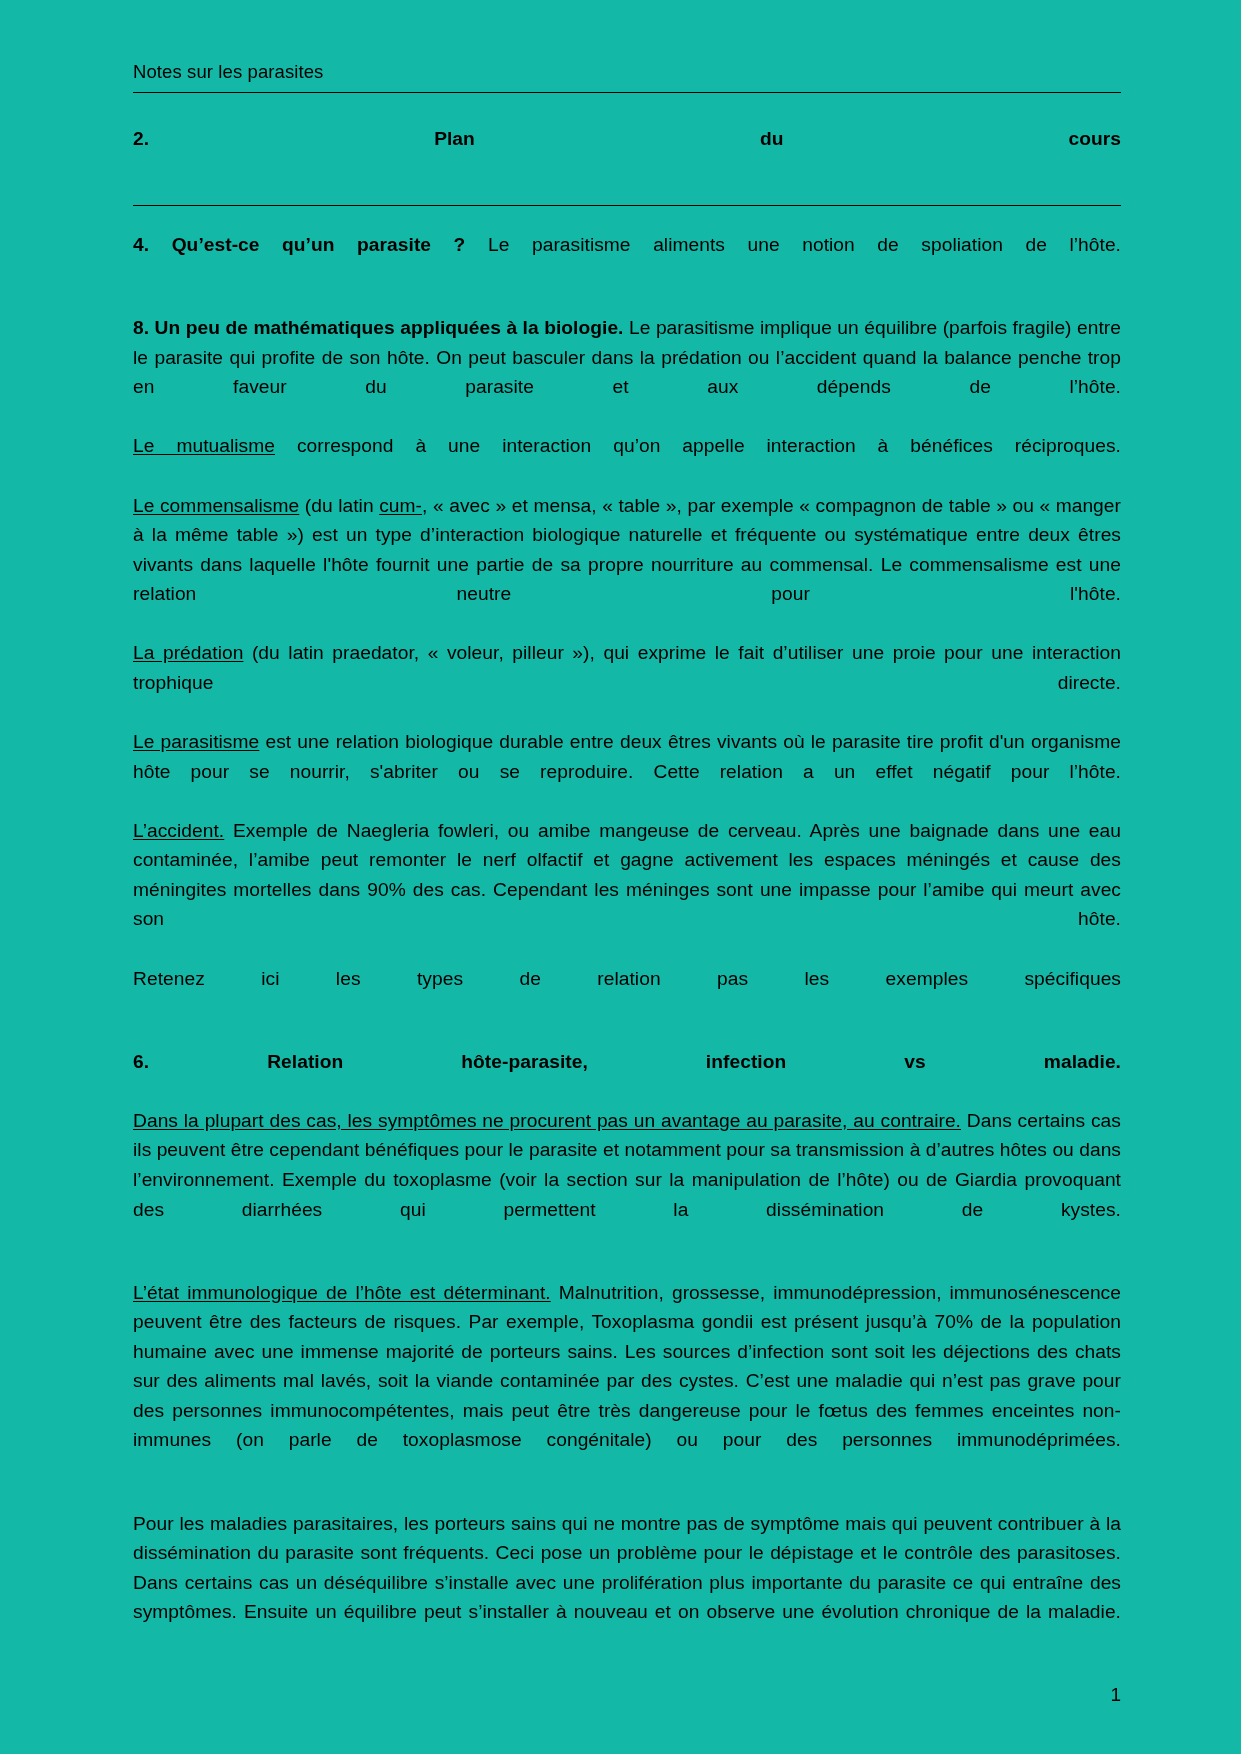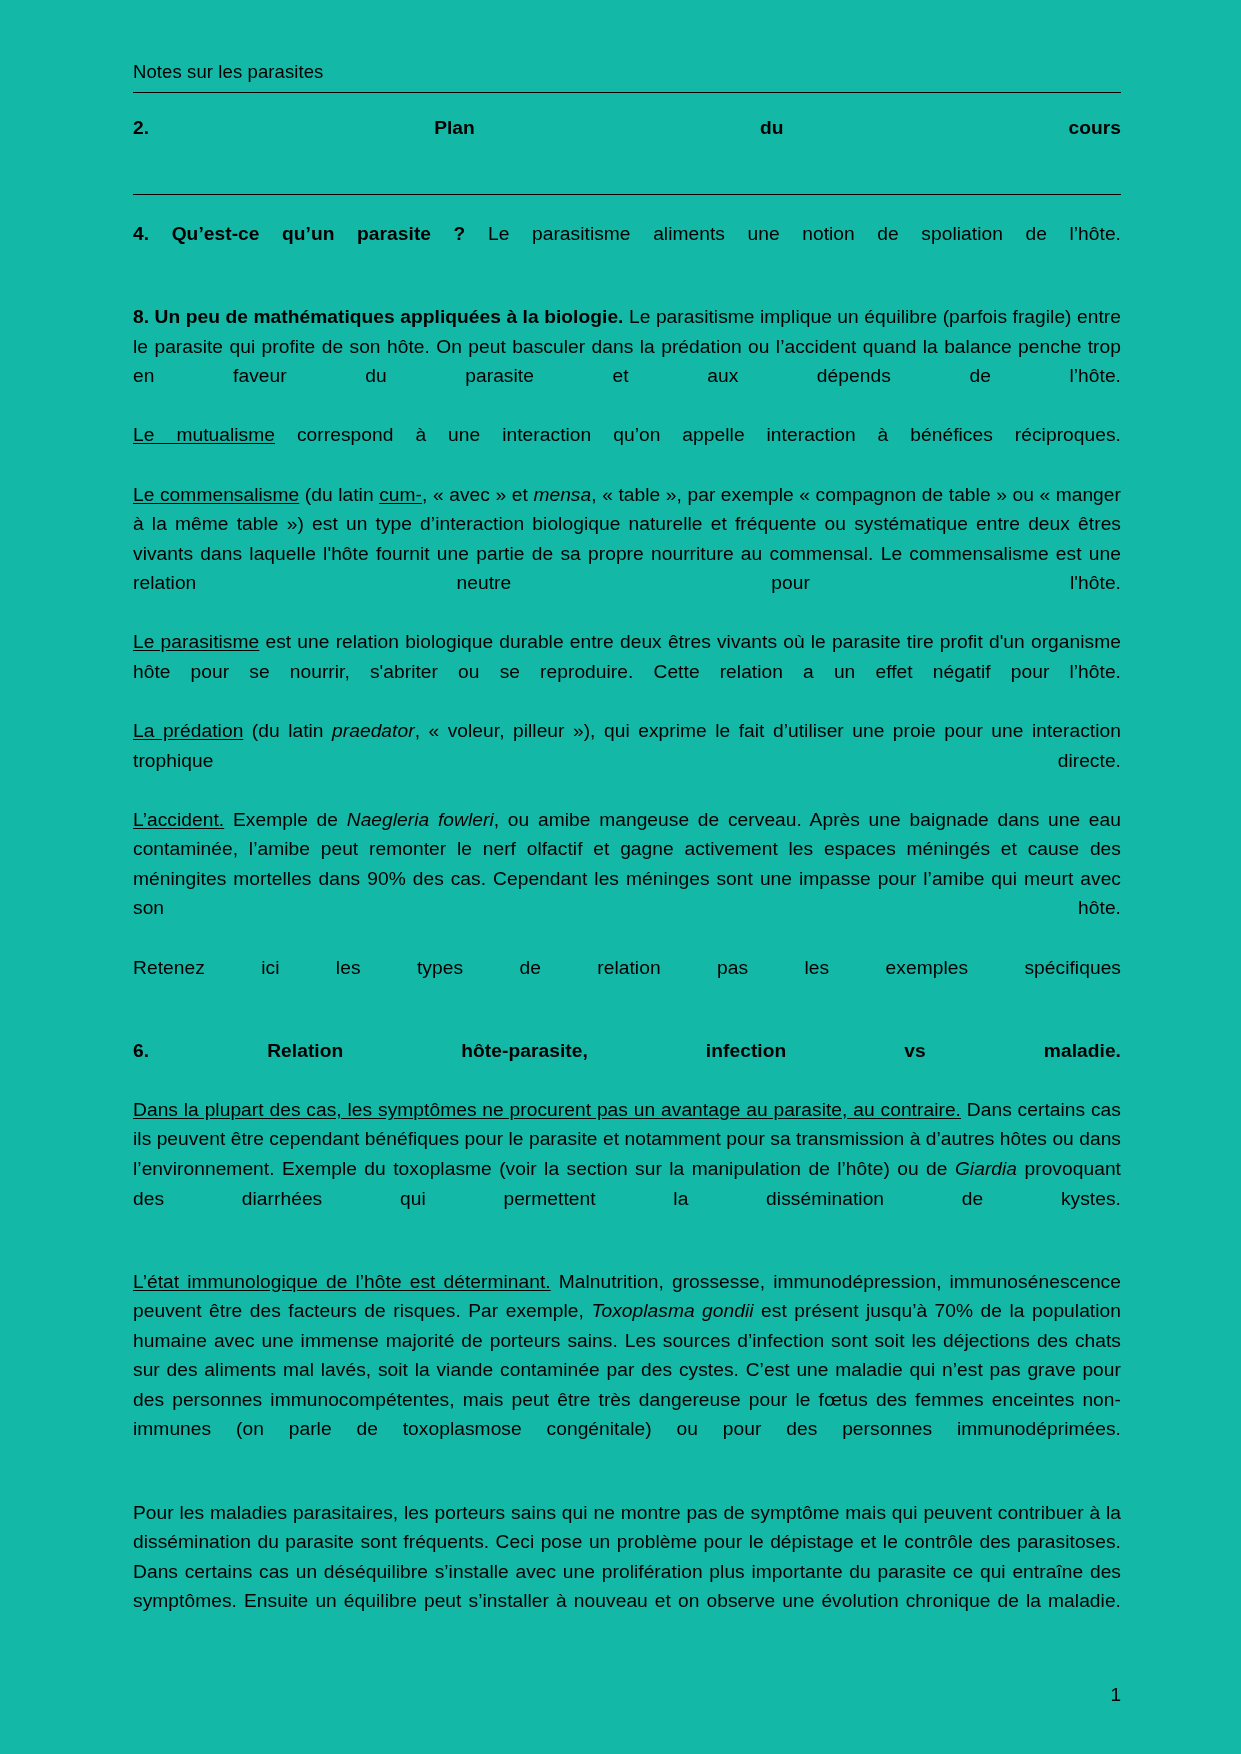--- a/index.html
+++ b/index.html
@@ -22,38 +22,38 @@
   }
   .header {
     font-size: 18.5px;
     line-height: 1.35;
     padding-bottom: 7px;
     border-bottom: 1.6px solid #000;
     margin-bottom: 0;
     letter-spacing: 0.1px;
   }
   .body-area {
-    margin-top: 20px;
+    margin-top: 31px;
   }
   p {
     margin: 0;
     font-size: 19.2px;
     line-height: 1.54;
     text-align: justify;
     text-justify: inter-word;
     letter-spacing: 0.05px;
   }
   p.block {
     margin-bottom: 24px;
   }
   p.tight {
     margin-bottom: 0;
   }
   .b { font-weight: bold; }
-  .i { font-style: italic; }
+  .i { }
   .u { text-decoration: underline; text-underline-offset: 2px; }
   .rule-heading {
     border-bottom: 1.6px solid #000;
     padding-bottom: 22px;
     margin-bottom: 0;
   }
   .gap-after-rule { height: 24px; }
   .pagenum {
     position: absolute;
     right: 120px;
@@ -81,23 +81,23 @@
 
 
     <p class="block"><span class="b">4. Qu’est-ce qu’un parasite ?</span><span> Le parasitisme aliments une notion de spoliation de l’hôte.</span></p>
 
     <p class="tight"><span class="b">8. Un peu de mathématiques appliquées à la biologie.</span><span> Le parasitisme implique un équilibre (parfois fragile) entre le parasite qui profite de son hôte. On peut basculer dans la prédation ou l’accident quand la balance penche trop en faveur du parasite et aux dépends de l’hôte.</span></p>
 
     <p class="tight"><span class="u">Le mutualisme</span><span> correspond à une interaction qu’on appelle interaction à bénéfices réciproques.</span></p>
 
     <p class="tight"><span class="u">Le commensalisme</span><span> (du latin </span><span class="u">cum-</span><span>, « avec » et </span><span class="i">mensa</span><span>, « table », par exemple « compagnon de table » ou « manger à la même table ») est un type d’interaction biologique naturelle et fréquente ou systématique entre deux êtres vivants dans laquelle l'hôte fournit une partie de sa propre nourriture au commensal. Le commensalisme est une relation neutre pour l'hôte.</span></p>
 
+    <p class="tight"><span class="u">La prédation</span><span> (du latin </span><span class="i">praedator</span><span>, « voleur, pilleur »), qui exprime le fait d’utiliser une proie pour une interaction trophique directe.</span></p>
+
     <p class="tight"><span class="u">Le parasitisme</span><span> est une relation biologique durable entre deux êtres vivants où le parasite tire profit d'un organisme hôte pour se nourrir, s'abriter ou se reproduire. Cette relation a un effet négatif pour l’hôte.</span></p>
-
-    <p class="tight"><span class="u">La prédation</span><span> (du latin </span><span class="i">praedator</span><span>, « voleur, pilleur »), qui exprime le fait d’utiliser une proie pour une interaction trophique directe.</span></p>
 
     <p class="tight"><span class="u">L’accident.</span><span> Exemple de </span><span class="i">Naegleria fowleri</span><span>, ou amibe mangeuse de cerveau. Après une baignade dans une eau contaminée, l’amibe peut remonter le nerf olfactif et gagne activement les espaces méningés et cause des méningites mortelles dans 90% des cas. Cependant les méninges sont une impasse pour l’amibe qui meurt avec son hôte.</span></p>
 
     <p class="block">Retenez ici les types de relation pas les exemples spécifiques</p>
 
     <p class="tight b">6. Relation hôte-parasite, infection vs maladie.</p>
 
     <p class="block"><span class="u">Dans la plupart des cas, les symptômes ne procurent pas un avantage au parasite, au contraire.</span><span> Dans certains cas ils peuvent être cependant bénéfiques pour le parasite et notamment pour sa transmission à d’autres hôtes ou dans l’environnement. Exemple du toxoplasme (voir la section sur la manipulation de l’hôte) ou de </span><span class="i">Giardia</span><span> provoquant des diarrhées qui permettent la dissémination de kystes.</span></p>
 
     <p class="block"><span class="u">L’état immunologique de l’hôte est déterminant.</span><span> Malnutrition, grossesse, immunodépression, immunosénescence peuvent être des facteurs de risques. Par exemple, </span><span class="i">Toxoplasma gondii</span><span> est présent jusqu’à 70% de la population humaine avec une immense majorité de porteurs sains. Les sources d’infection sont soit les déjections des chats sur des aliments mal lavés, soit la viande contaminée par des cystes. C’est une maladie qui n’est pas grave pour des personnes immunocompétentes, mais peut être très dangereuse pour le fœtus des femmes enceintes non-immunes (on parle de toxoplasmose congénitale) ou pour des personnes immunodéprimées.</span></p>

